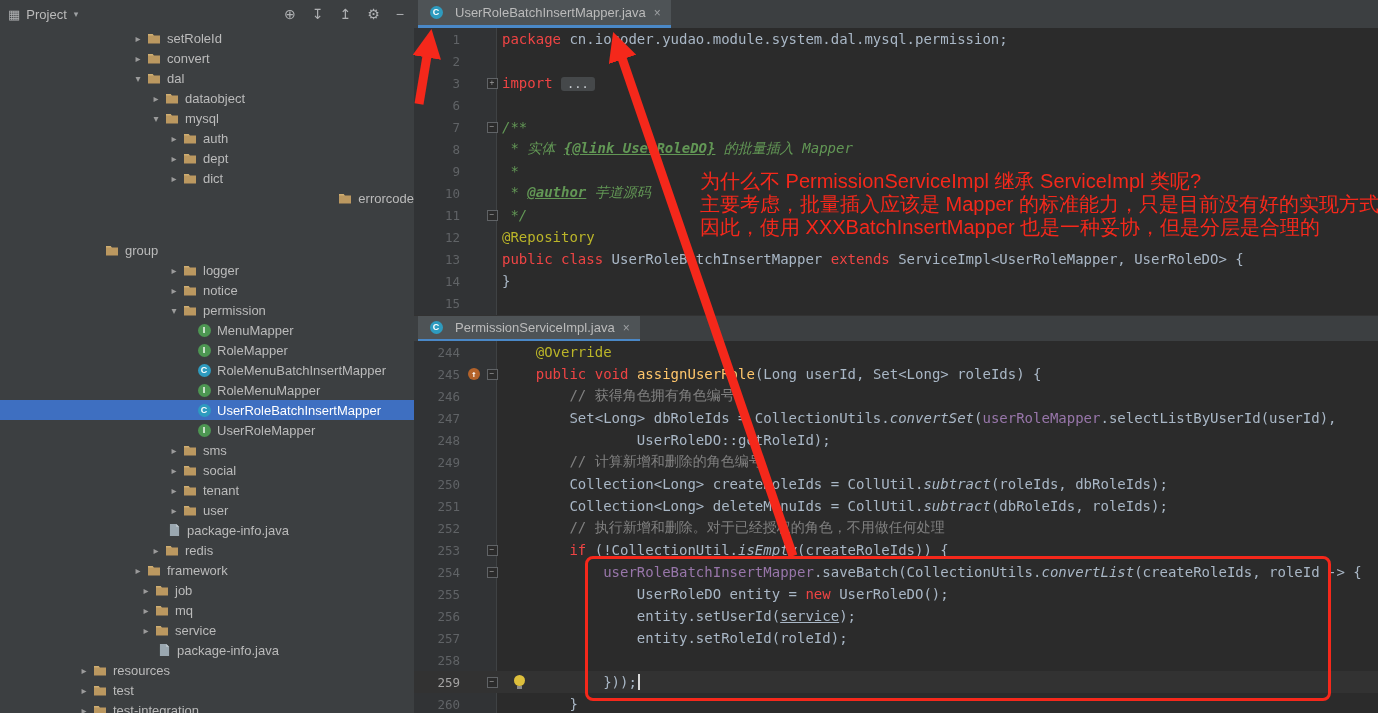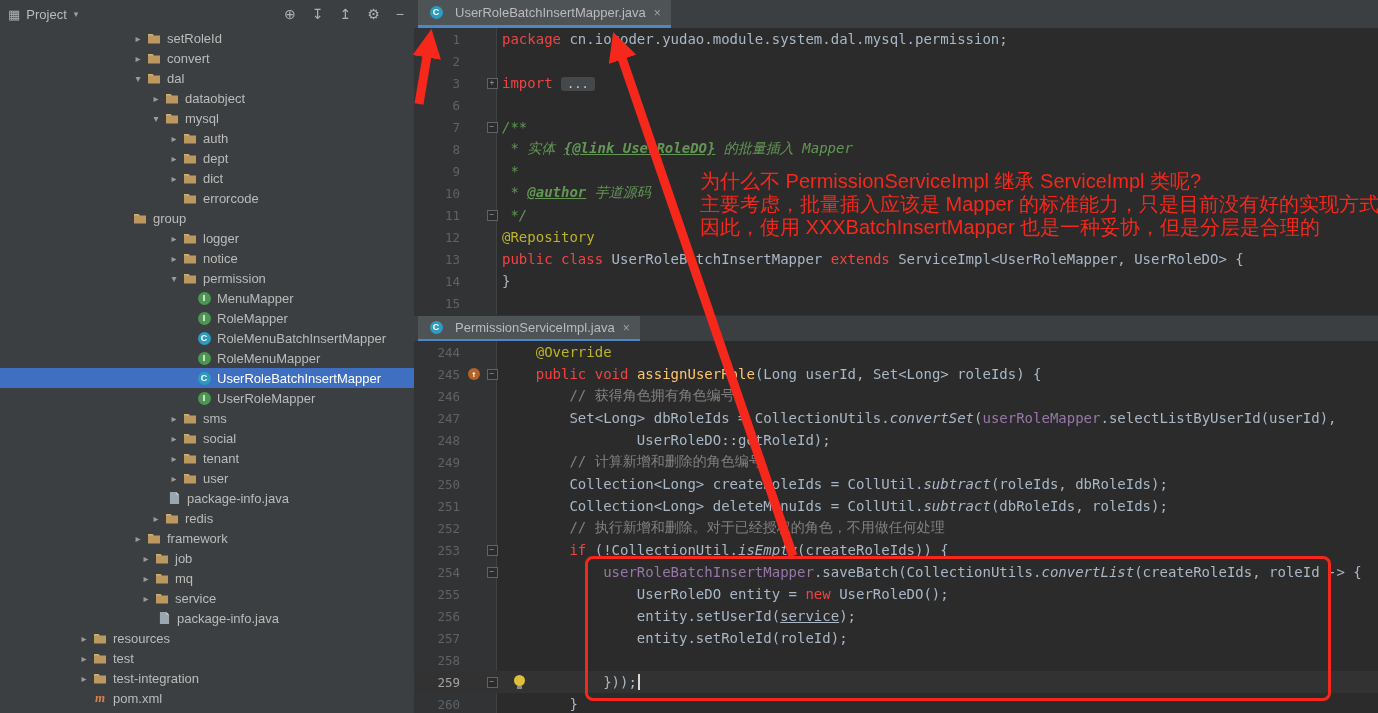--- a/index.html
+++ b/index.html
@@ -166,31 +166,31 @@
         <div class="tree-row" style="padding-left: 166px;">
           <span class="chev">▸</span>
           <span class="ticon">
             <svg width="14" height="12" viewBox="0 0 16 14">
               <path d="M1 2.2h5.2l1.6 2H15v9.3H1z" fill="#bb9860"></path>
               <path d="M1 2.2h5.2l1.6 2H1z" fill="#cfae72"></path>
             </svg>
           </span>
           <span>dict</span>
         </div>
-        <div class="tree-row" style="padding-left: 166px;">
+        <div class="tree-row" style="padding-left: 166px; justify-content: flex-end;">
           <span class="chev"></span>
           <span class="ticon">
             <svg width="14" height="12" viewBox="0 0 16 14">
               <path d="M1 2.2h5.2l1.6 2H15v9.3H1z" fill="#bb9860"></path>
               <path d="M1 2.2h5.2l1.6 2H1z" fill="#cfae72"></path>
             </svg>
           </span>
           <span>errorcode</span>
         </div>
-        <div class="tree-row" style="padding-left: 116px;">
+        <div class="tree-row" style="padding-left: 88px; margin-top: 32px;">
           <span class="chev"></span>
           <span class="ticon">
             <svg width="14" height="12" viewBox="0 0 16 14">
               <path d="M1 2.2h5.2l1.6 2H15v9.3H1z" fill="#bb9860"></path>
               <path d="M1 2.2h5.2l1.6 2H1z" fill="#cfae72"></path>
             </svg>
           </span>
           <span>group</span>
         </div>
         <div class="tree-row" style="padding-left: 166px;">

